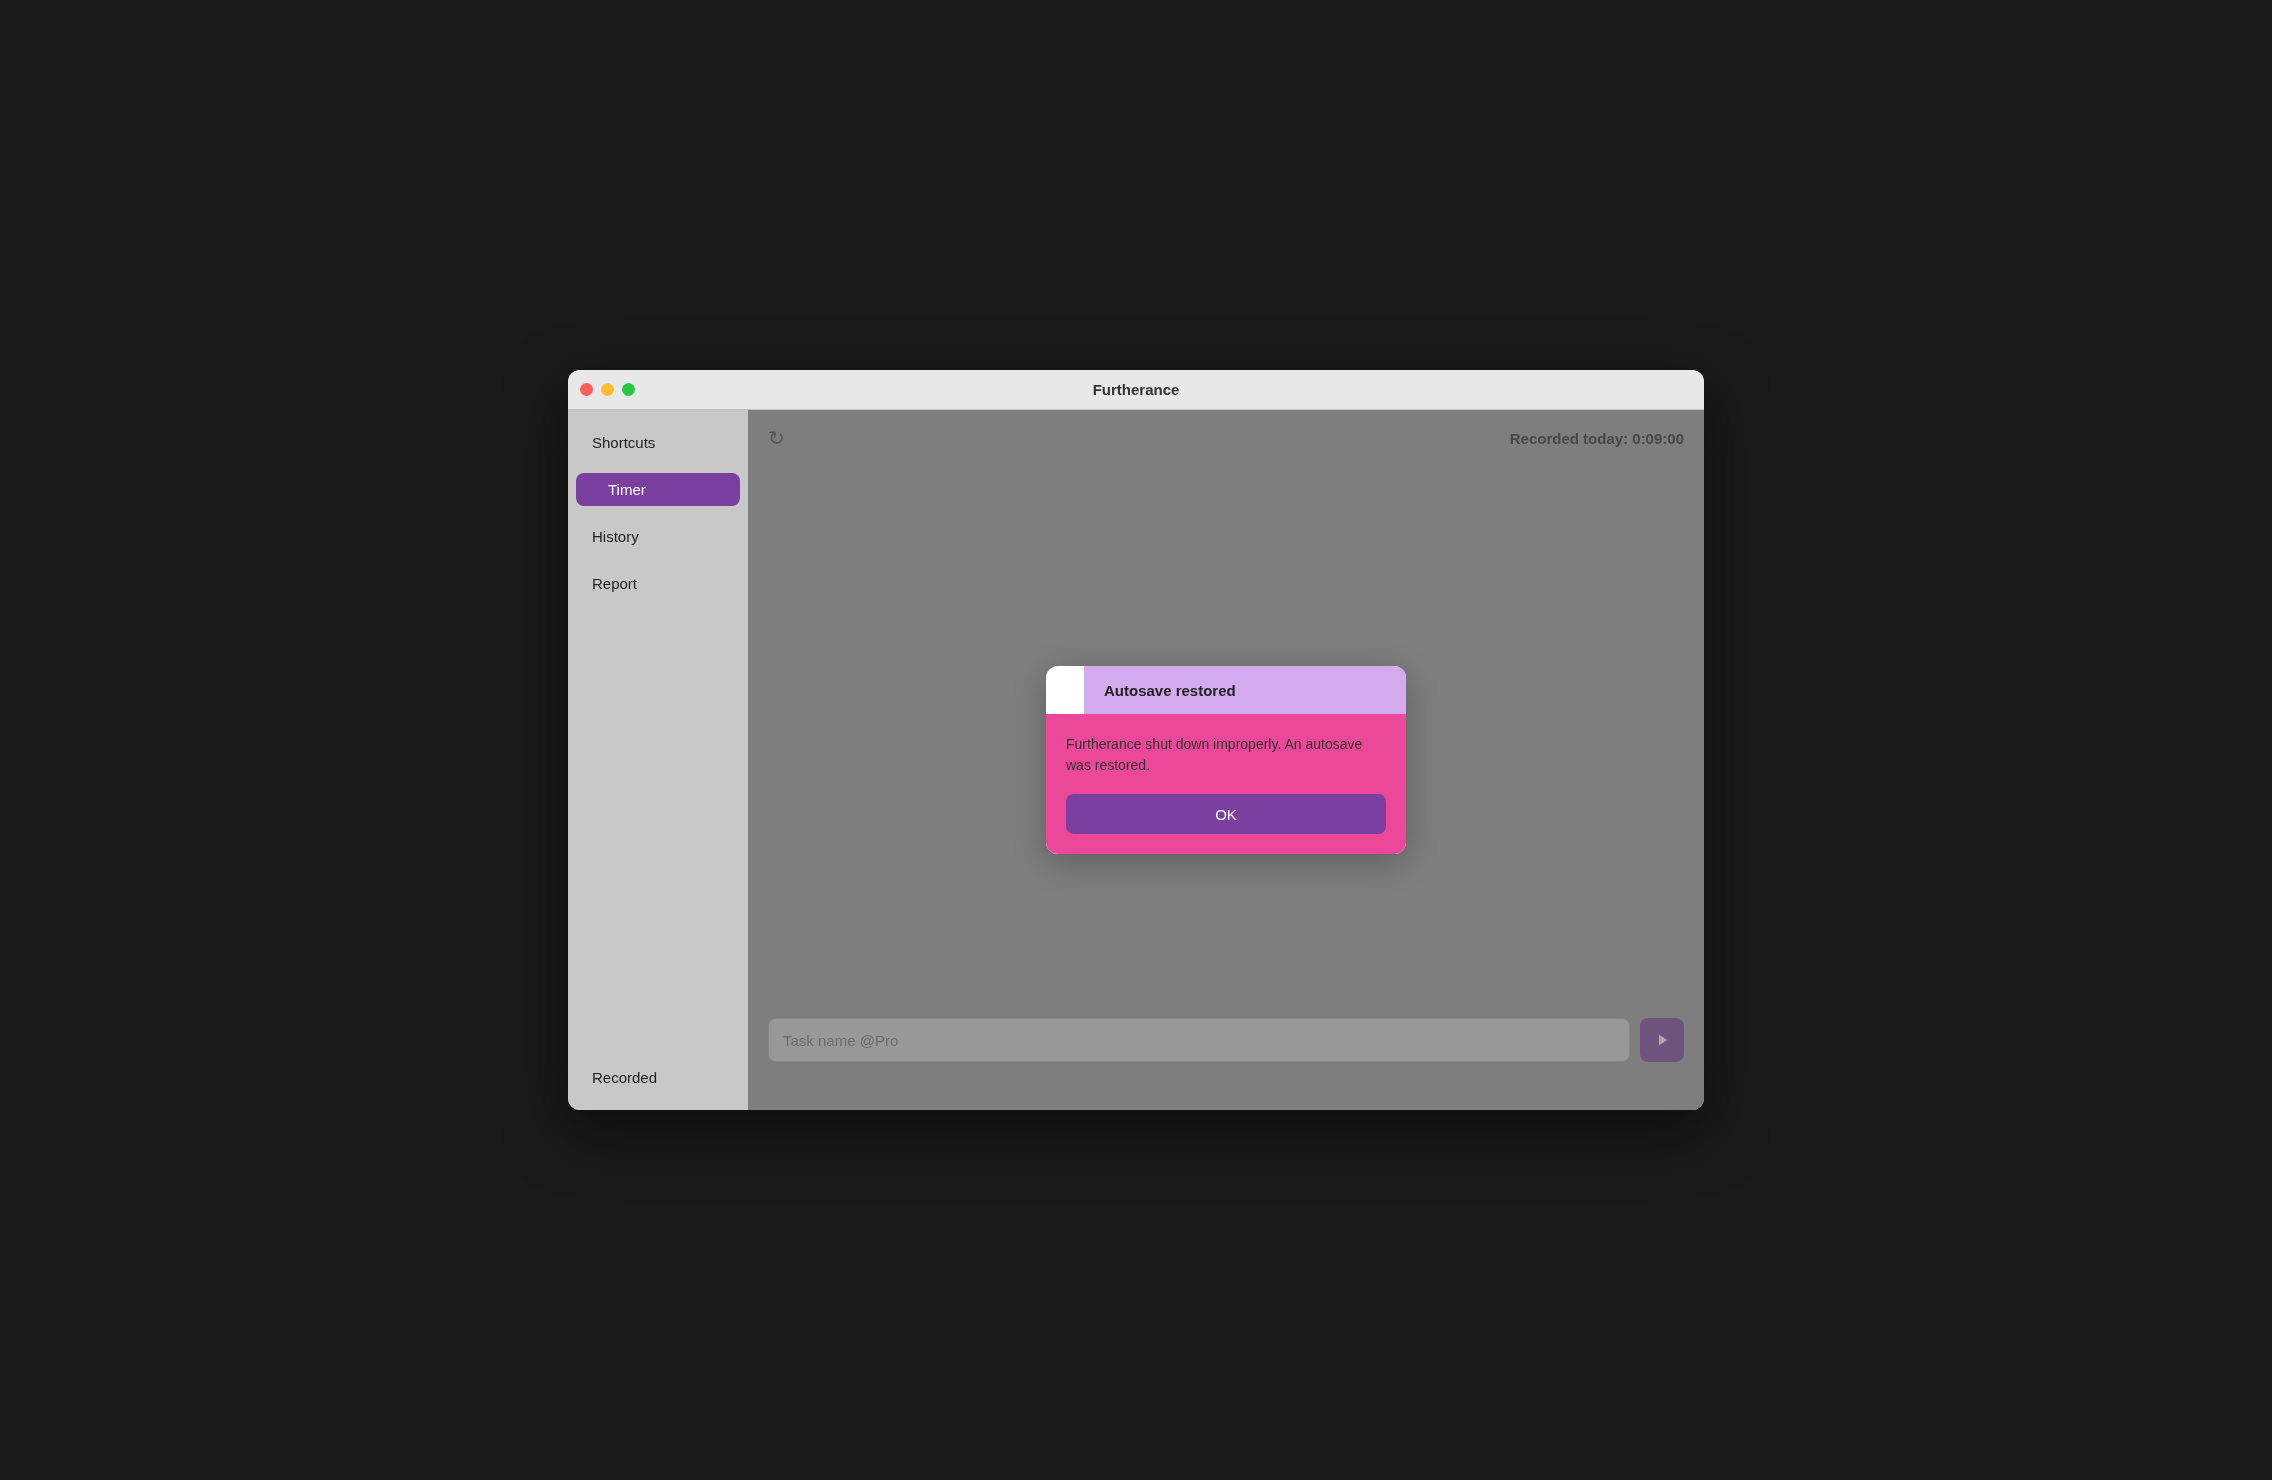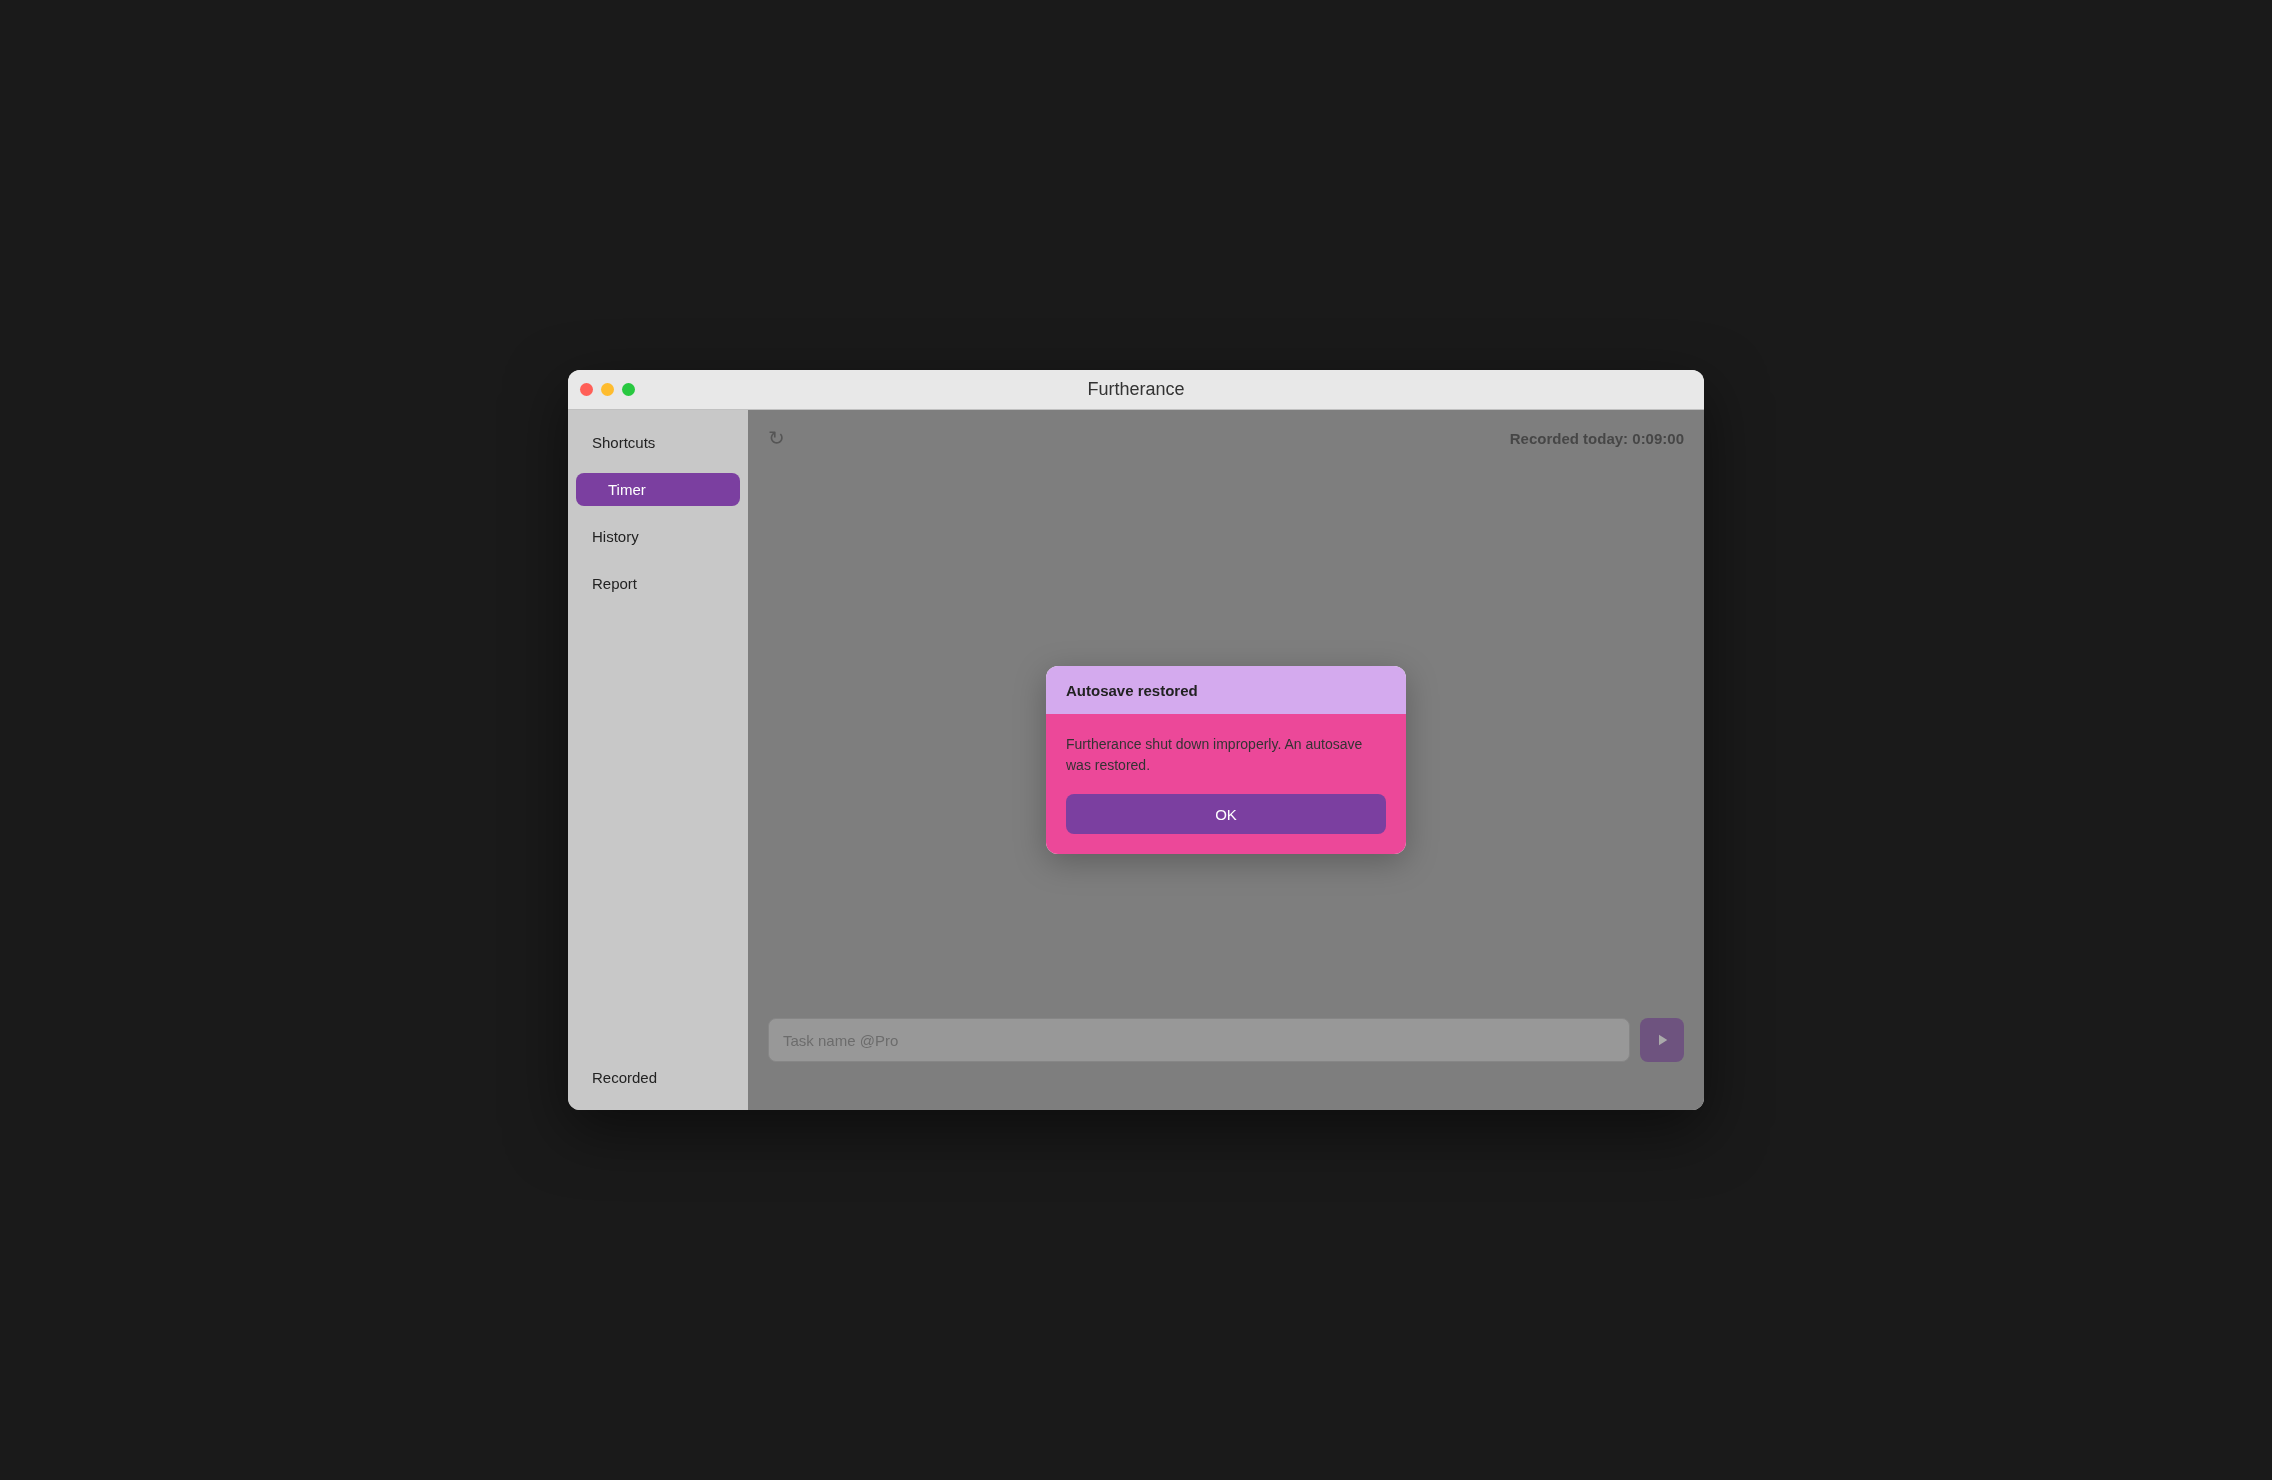--- a/index.html
+++ b/index.html
@@ -50,22 +50,22 @@
       height: 13px;
       border-radius: 50%;
       cursor: pointer;
     }
 
     .traffic-light.close { background: #ff5f57; }
     .traffic-light.minimize { background: #febc2e; }
     .traffic-light.maximize { background: #28c840; }
 
     .title-bar-text {
-      font-size: 18px;
-      font-weight: 400;
+      font-size: 15px;
+      font-weight: 700;
       color: #333;
     }
 
     
     .main-layout {
       display: flex;
       flex: 1;
       overflow: hidden;
     }
 
@@ -210,20 +210,21 @@
       background: white;
       border-radius: 12px;
       overflow: hidden;
       width: 360px;
       box-shadow: 0 8px 32px rgba(0,0,0,0.25);
     }
 
     .dialog-header {
       background: #d4aaee;
       padding: 16px 20px 14px 20px;
+      margin-left: 38px;
     }
 
     .dialog-title {
       font-size: 15px;
       font-weight: 600;
       color: #222;
     }
 
     .dialog-body {
       padding: 20px 20px 20px 20px;

